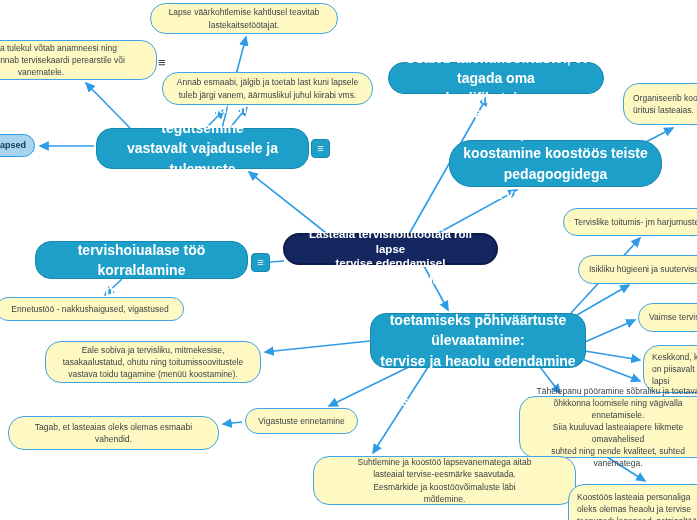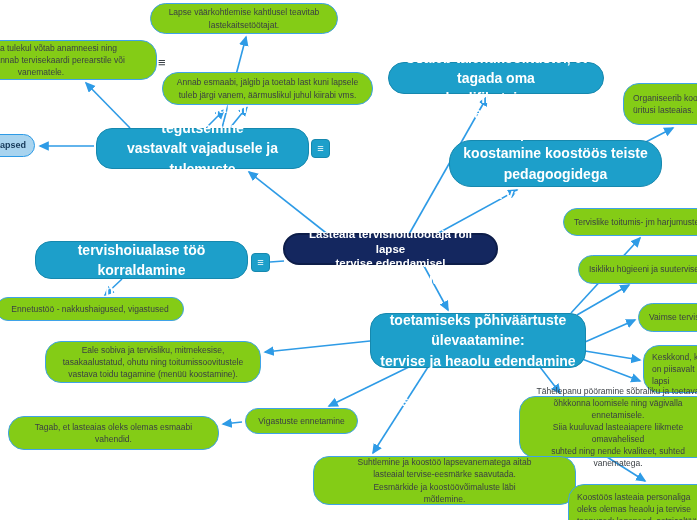--- a/index.html
+++ b/index.html
@@ -15,21 +15,21 @@
   .node{
     position:absolute;z-index:2;
     box-sizing:border-box;
     display:flex;align-items:center;justify-content:center;
     text-align:center;white-space:pre-line;
     border-radius:16px;
     padding:3px 9px;
     font-size:8.5px;line-height:1.42;color:#3a3f44;
   }
   .white{
-    background:#84cc16;
+    background:#fef9c3;
     border:1.5px solid #3fa3e8;
   }
   .teal{
     background:#1d9fca;
     border:1px solid #1688ae;
     color:#ffffff;font-weight:bold;font-size:14px;line-height:1.45;
   }
   .central{
     background:#14275f;
     border:2px solid #0d1d49;

